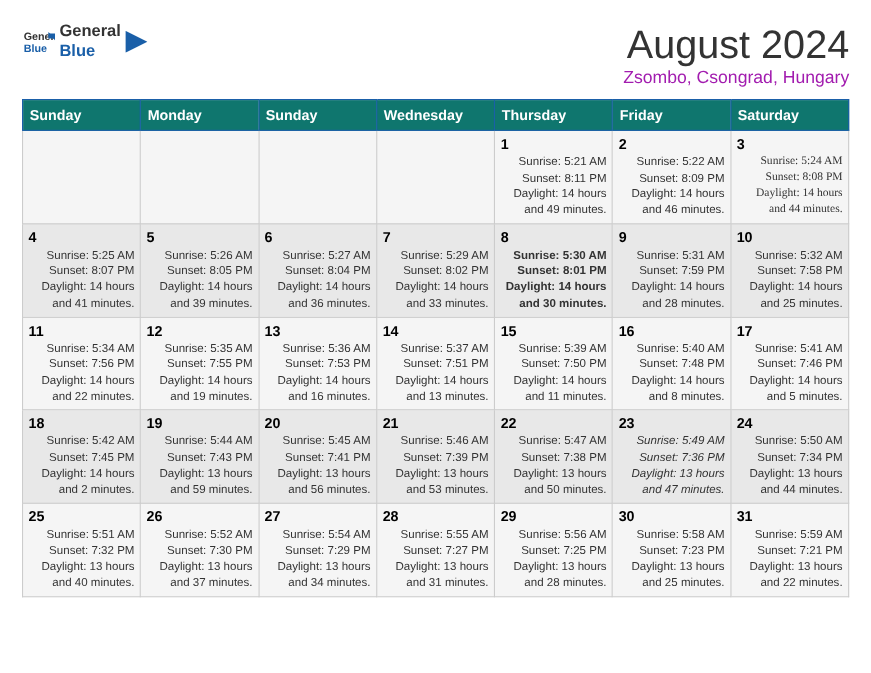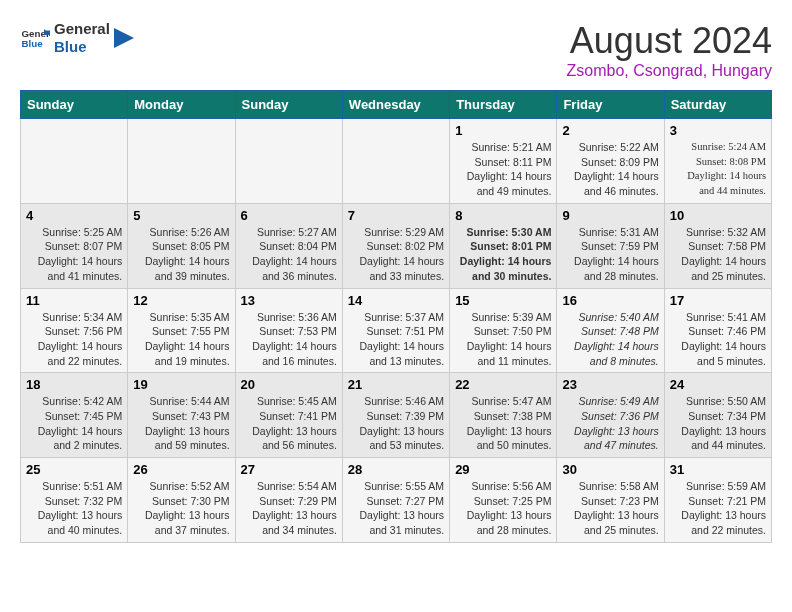--- a/index.html
+++ b/index.html
@@ -227,21 +227,21 @@
         </td>
         <td>
           <span class="day-num">15</span>
           <div class="day-info" style="white-space: pre-line;">Sunrise: 5:39 AM
 Sunset: 7:50 PM
 Daylight: 14 hours
 and 11 minutes.</div>
         </td>
         <td>
           <span class="day-num">16</span>
-          <div class="day-info" style="white-space: pre-line; font-style: italic;">Sunrise: 5:40 AM
+          <div class="day-info" style="white-space: pre-line;">Sunrise: 5:40 AM
 Sunset: 7:48 PM
 Daylight: 14 hours
 and 8 minutes.</div>
         </td>
         <td>
           <span class="day-num">17</span>
           <div class="day-info" style="white-space: pre-line;">Sunrise: 5:41 AM
 Sunset: 7:46 PM
 Daylight: 14 hours
 and 5 minutes.</div>

